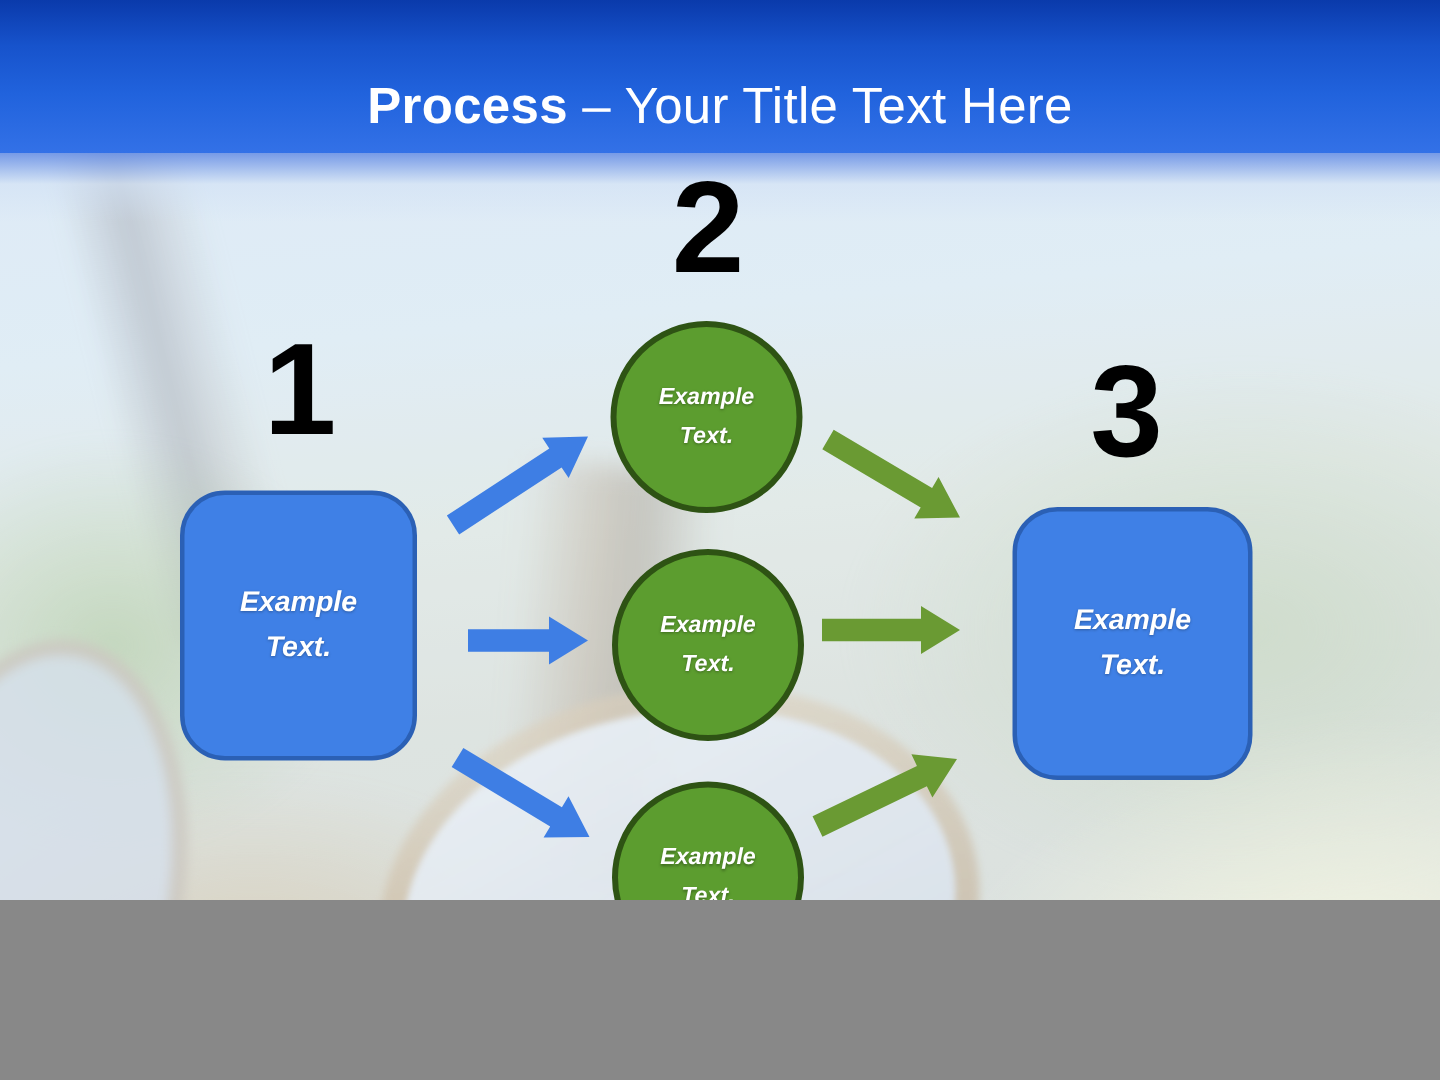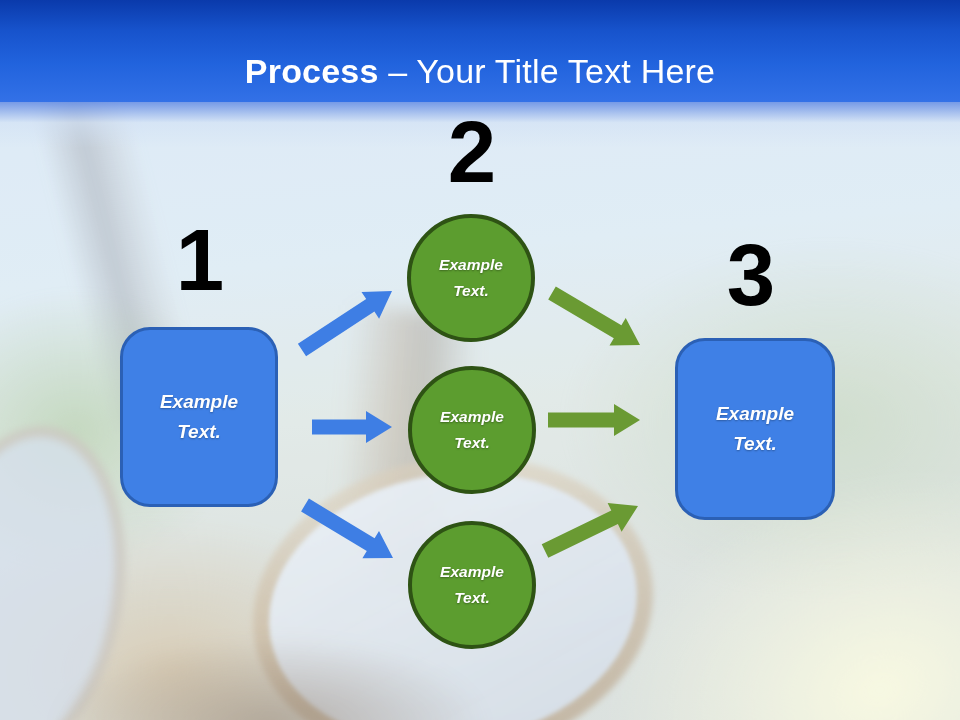--- a/index.html
+++ b/index.html
@@ -1,16 +1,16 @@
 <!DOCTYPE html>
 <html><head>
 <meta charset="utf-8">
 <style>
   html,body{margin:0;padding:0;background:#888;}
-  .slide{position:relative;width:960px;height:720px;overflow:hidden;
+  .slide{position:relative;width:960px;height:600px;overflow:hidden;
          font-family:"Liberation Sans",sans-serif;background:#d5e2e8;}
   .abs{position:absolute;}
 
   
   .bg-base{inset:0;background:linear-gradient(175deg,
       #cfe2f3 14%, #d3e5f1 36%, #d6e1de 56%, #cfd8d4 76%, #ccd5d1 100%);}
   .bg-pillar{left:28px;top:92px;width:96px;height:340px;
       transform:rotate(-14deg);transform-origin:top center;
       background:linear-gradient(90deg,rgba(130,135,145,0) 0%,
       rgba(122,128,140,.48) 45%,rgba(150,152,158,.25) 75%,rgba(150,152,158,0) 100%);

